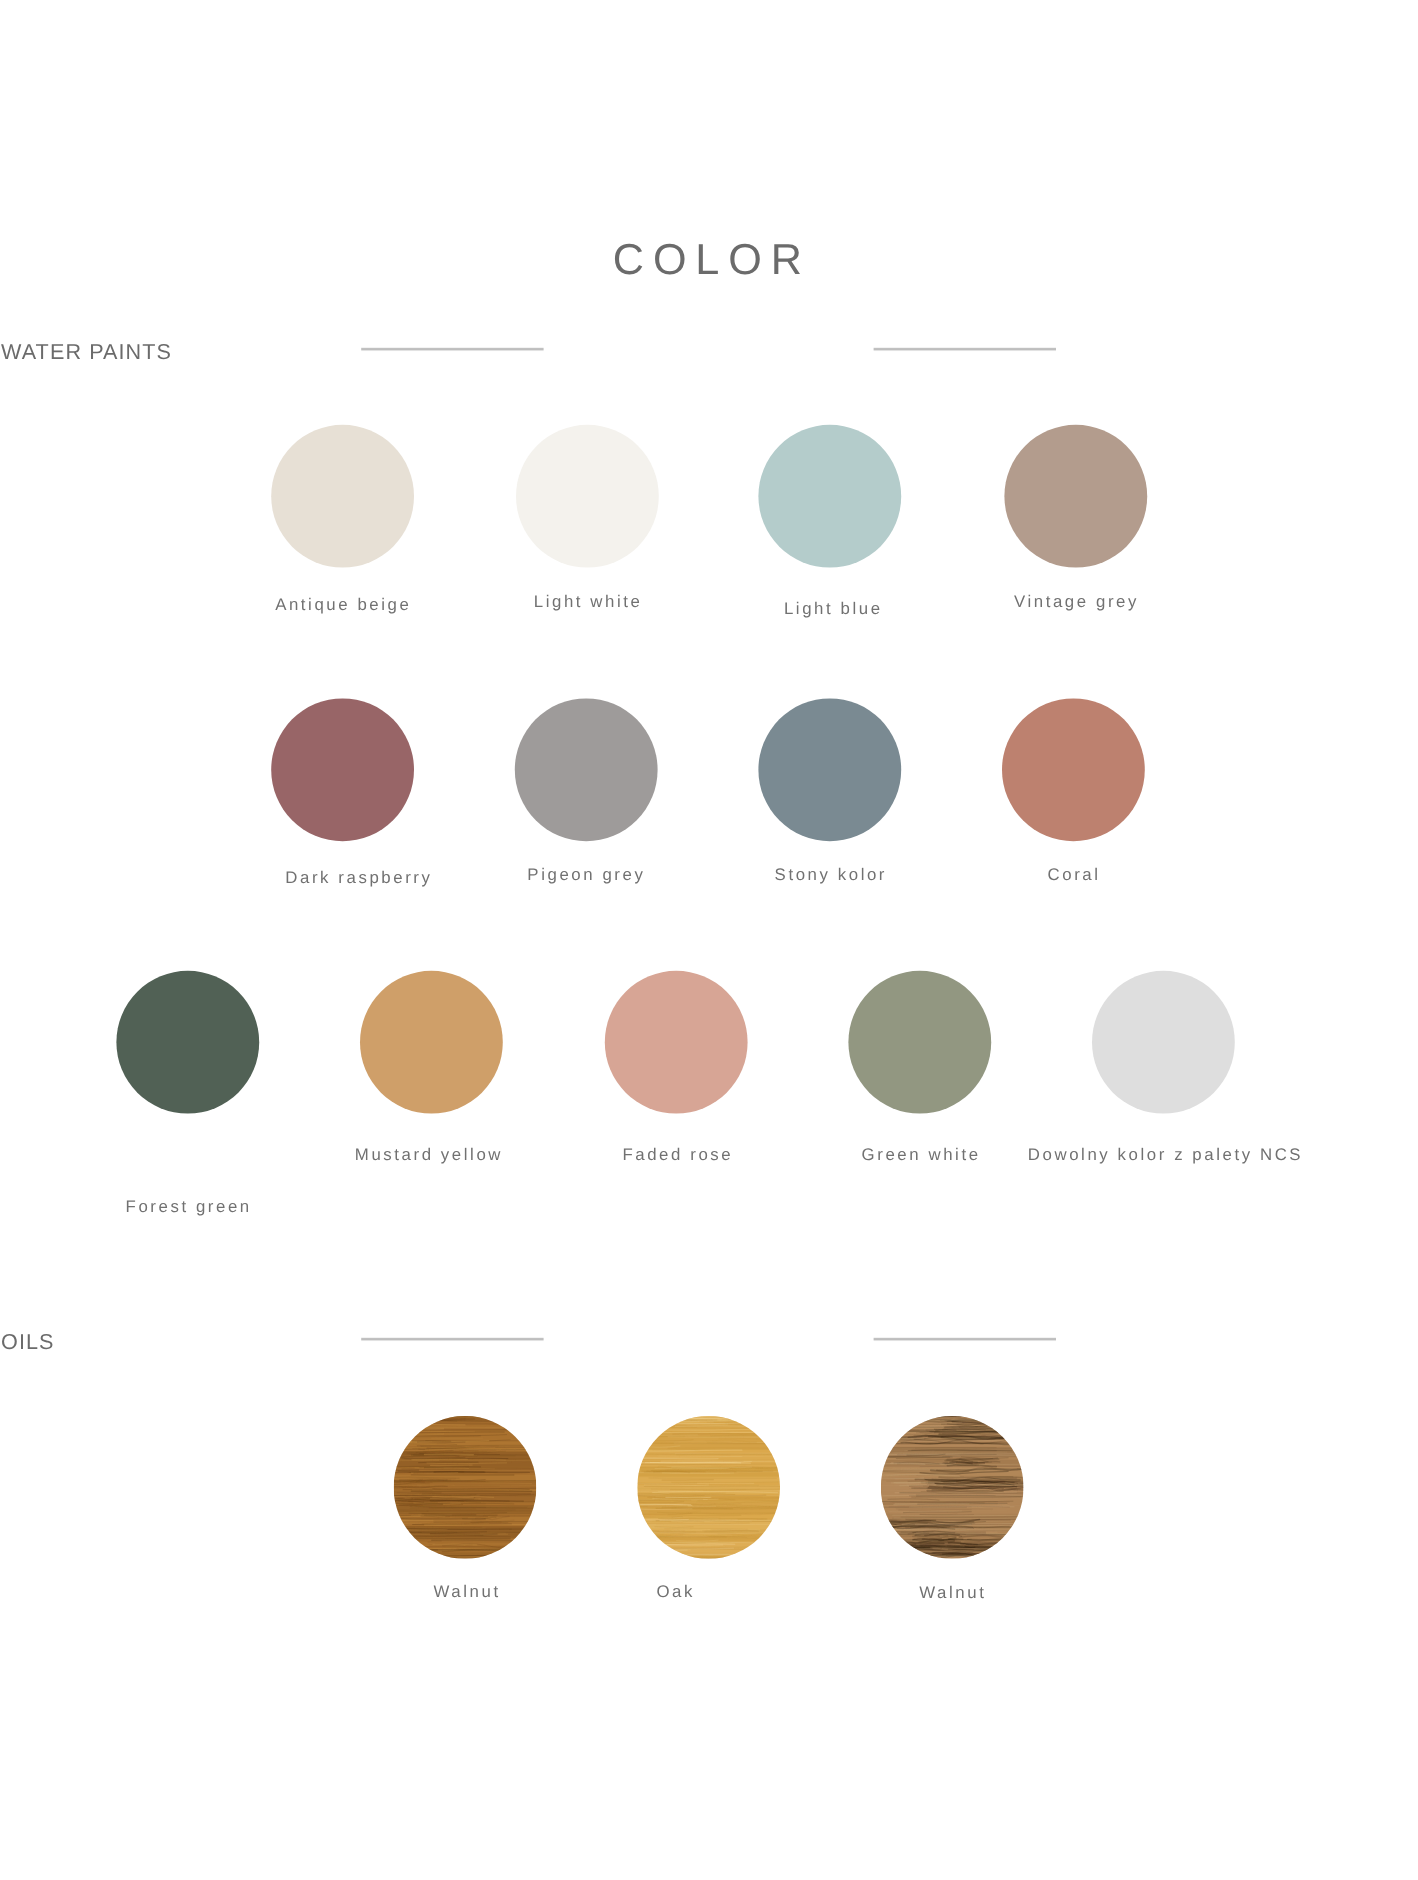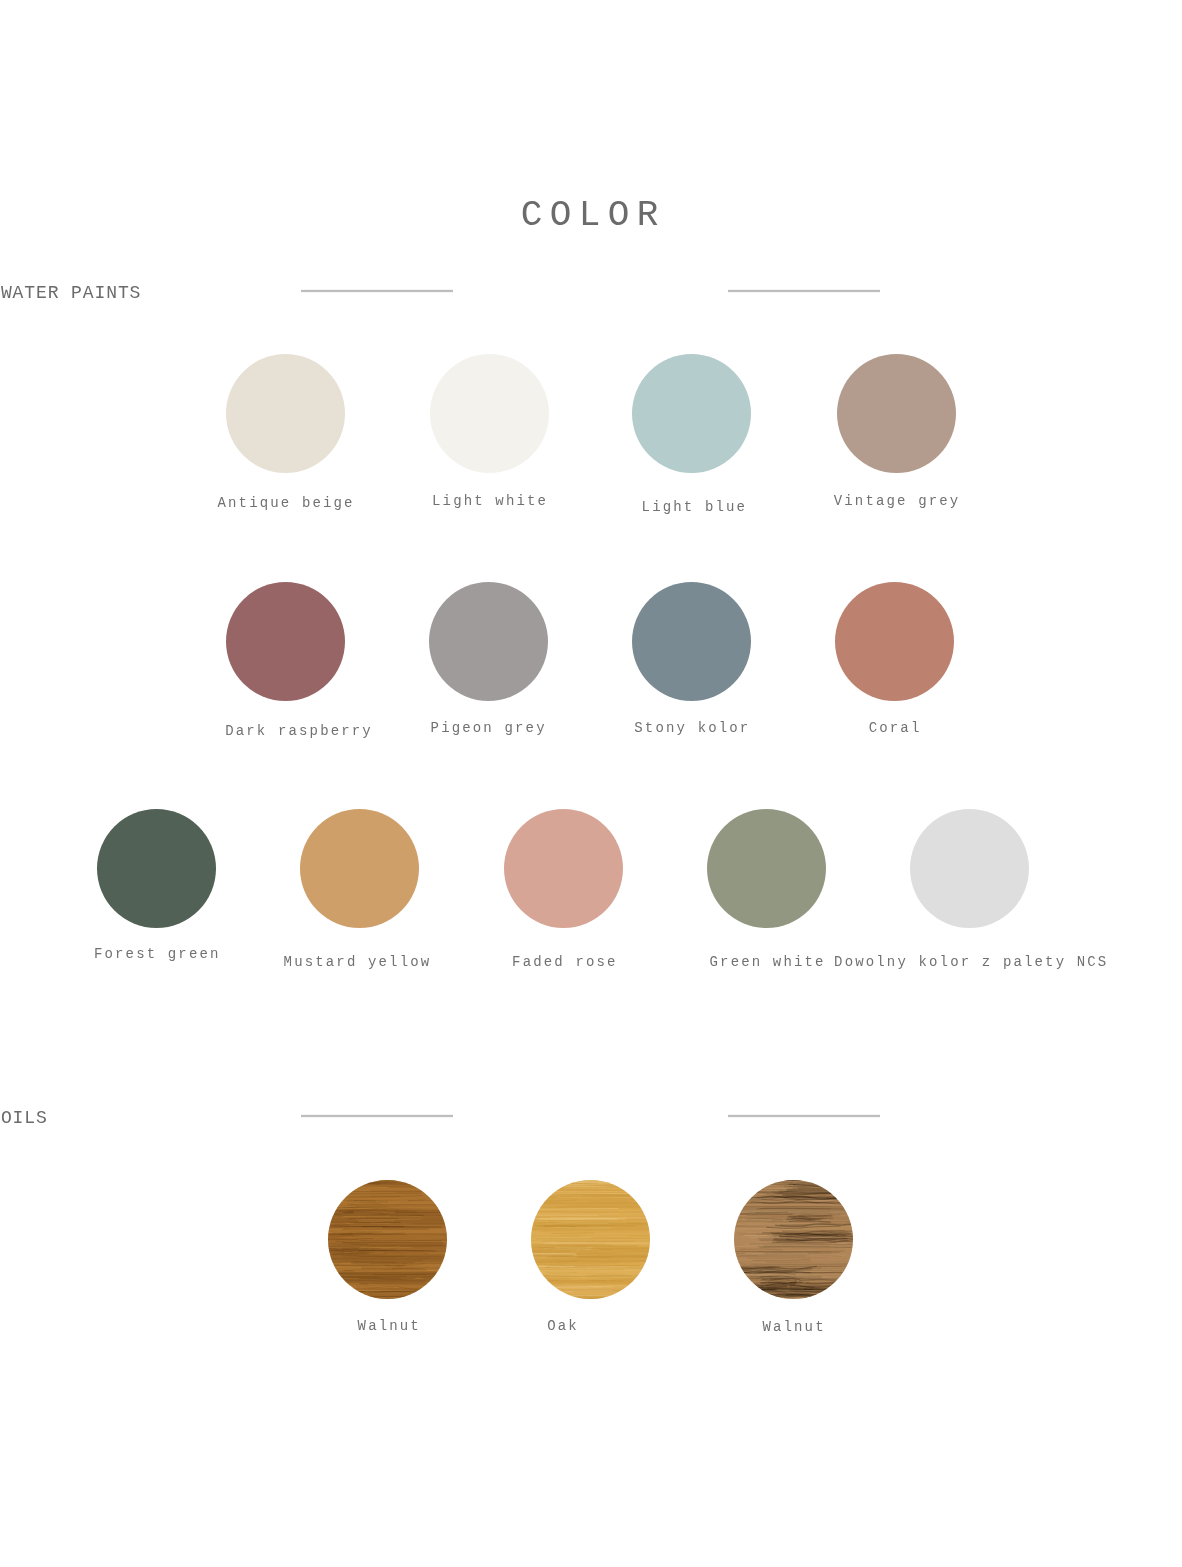--- a/index.html
+++ b/index.html
@@ -1,21 +1,21 @@
 <!DOCTYPE html>
 <html><head>
 <meta charset="utf-8">
 <title>COLOR palette</title>
 <style>
   html,body{margin:0;padding:0;background:#fff;}
   *{-webkit-font-smoothing:antialiased;}
   .title,.sec-label{transform:translateZ(0);}
   body{width:1182px;height:1567px;position:relative;overflow:hidden;
        font-family:"Liberation Sans",sans-serif;}
-  .page{position:absolute;left:0;top:0;width:1182px;height:1567px;font-family:Liberation Mono, monospace;}
+  .page{position:absolute;left:0;top:0;width:1182px;height:1567px;}
   .title{position:absolute;left:0;right:0;text-align:center;color:#6b6b6b;
          font-size:36px;letter-spacing:7.4px;text-indent:7.4px;line-height:1;font-weight:400;}
   .sec-label{position:absolute;left:0;right:0;color:#6b6b6b;
              font-size:18px;letter-spacing:0.9px;text-indent:0.9px;line-height:1;font-weight:400;}
   .rule{position:absolute;height:4px;background:linear-gradient(to bottom,rgba(0,0,0,0) 0%,rgba(0,0,0,.06) 18%,rgba(0,0,0,.27) 38%,rgba(0,0,0,.25) 62%,rgba(0,0,0,.05) 84%,rgba(0,0,0,0) 100%);}
   .swatch{position:absolute;border-radius:50%;}
   .swatch.tex{overflow:hidden;}
   .swatch.tex svg.wood{display:block;width:100%;height:100%;}
   .label{position:absolute;color:#717171;font-size:14px;letter-spacing:2.15px;
          white-space:nowrap;line-height:1;transform:translate3d(-50%,0,0);margin-left:1.07px;}
@@ -45,21 +45,21 @@
 <div class="label" style="left:298px;top:723.8px">Dark raspberry</div>
 <div class="swatch" style="left: 429px; top: 581.7px; width: 119px; height: 119px; background: rgb(158, 155, 154);"></div>
 <div class="label" style="left:487.6px;top:720.7px">Pigeon grey</div>
 <div class="swatch" style="left: 632px; top: 581.7px; width: 119px; height: 119px; background: rgb(122, 138, 146);"></div>
 <div class="label" style="left:691.3px;top:720.7px">Stony kolor</div>
 <div class="swatch" style="left: 835px; top: 581.7px; width: 119px; height: 119px; background: rgb(189, 129, 111);"></div>
 <div class="label" style="left:894px;top:721.0px">Coral</div>
 </div>
 <div class="row">
 <div class="swatch" style="left: 96.9px; top: 808.5px; width: 119px; height: 119px; background: rgb(81, 97, 85);"></div>
-<div class="label" style="left:156.2px;top:947px">Forest green</div>
+<div class="label" style="left:156.2px;top:998px">Forest green</div>
 <div class="swatch" style="left: 300.1px; top: 808.5px; width: 119px; height: 119px; background: rgb(207, 159, 105);"></div>
 <div class="label" style="left:356.4px;top:955.4px">Mustard yellow</div>
 <div class="swatch" style="left: 504.3px; top: 808.5px; width: 119px; height: 119px; background: rgb(215, 165, 149);"></div>
 <div class="label" style="left:563.8px;top:955.4px">Faded rose</div>
 <div class="swatch" style="left: 707.2px; top: 808.5px; width: 119px; height: 119px; background: rgb(146, 151, 129);"></div>
 <div class="label" style="left:766.5px;top:955.4px">Green white</div>
 <div class="swatch" style="left: 910px; top: 808.5px; width: 119px; height: 119px; background: rgb(222, 222, 222);"></div>
 <div class="label" style="left:970.2px;top:955.4px">Dowolny kolor z palety NCS</div>
 </div>
 <div class="sec">

